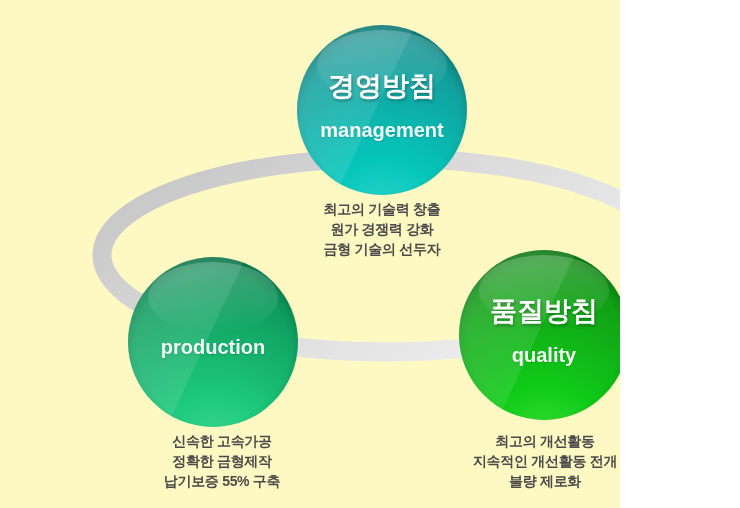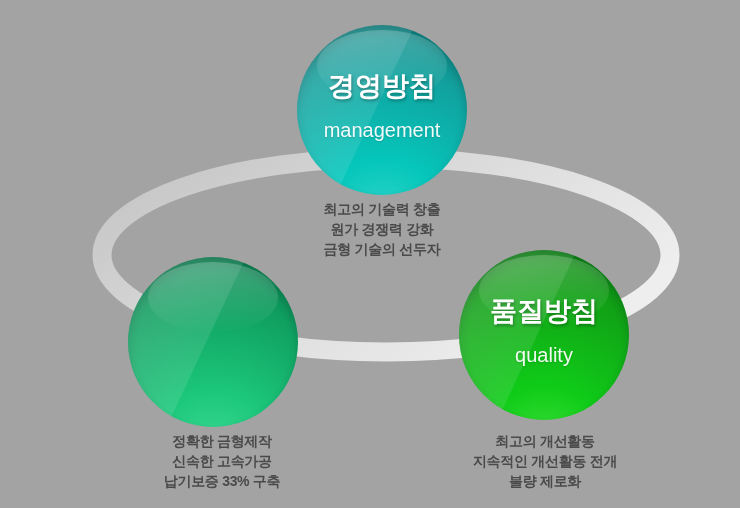--- a/index.html
+++ b/index.html
@@ -1,22 +1,22 @@
 <!DOCTYPE html>
 <html><head>
 <meta charset="utf-8">
 <style>
   html, body { margin: 0; padding: 0; background: #ffffff; }
   body { font-family: "Liberation Sans", "DejaVu Sans", sans-serif; }
 
   .stage {
     position: relative;
-    width: 740px;
+    width: 620px;
     height: 508px;
-    background: #a3a3a3;
+    background: #fef9c3;
     overflow: hidden;
   }
 
   .ring-svg {
     position: absolute;
     left: 0; top: 0;
     width: 740px; height: 508px;
     pointer-events: none;
   }
 
@@ -70,21 +70,21 @@
     font-size: 27px;
     font-weight: 700;
     letter-spacing: 0px;
     text-shadow: 1px 2px 3px rgba(0,0,0,0.28);
     line-height: 1.15;
   }
   .sphere-subtitle {
     margin-top: 17px;
     color: rgba(255,255,255,0.94);
     font-size: 20px;
-    font-weight: 400;
+    font-weight: 700;
     text-shadow: 0 1px 2px rgba(0,0,0,0.15);
     line-height: 1.1;
   }
 
   .desc {
     position: absolute;
     width: 240px;
     text-align: center;
     color: #4a4a4a;
     font-size: 14px;
@@ -125,26 +125,27 @@
     </div>
   </div>
   <div class="desc desc-management">
     <div class="desc-line">최고의 기술력 창출</div>
     <div class="desc-line">원가 경쟁력 강화</div>
     <div class="desc-line">금형 기술의 선두자</div>
   </div>
 
   <div class="sphere sphere-production" style="--c-top: #0f9e5f; --c-bottom: #1cc77b; --c-glow: #3fdd96; --c-rim: #0b7b4c;">
     <div class="label-block">
+      <div class="sphere-subtitle">production</div>
     </div>
   </div>
   <div class="desc desc-production">
+    <div class="desc-line">신속한 고속가공</div>
     <div class="desc-line">정확한 금형제작</div>
-    <div class="desc-line">신속한 고속가공</div>
-    <div class="desc-line">납기보증 33% 구축</div>
+    <div class="desc-line">납기보증 55% 구축</div>
   </div>
 
   <div class="sphere sphere-quality" style="--c-top: #11a116; --c-bottom: #0fcb18; --c-glow: #3fe23a; --c-rim: #0a7d0e;">
     <div class="label-block">
       <div class="sphere-title">품질방침</div>
       <div class="sphere-subtitle">quality</div>
     </div>
   </div>
   <div class="desc desc-quality">
     <div class="desc-line">최고의 개선활동</div>

